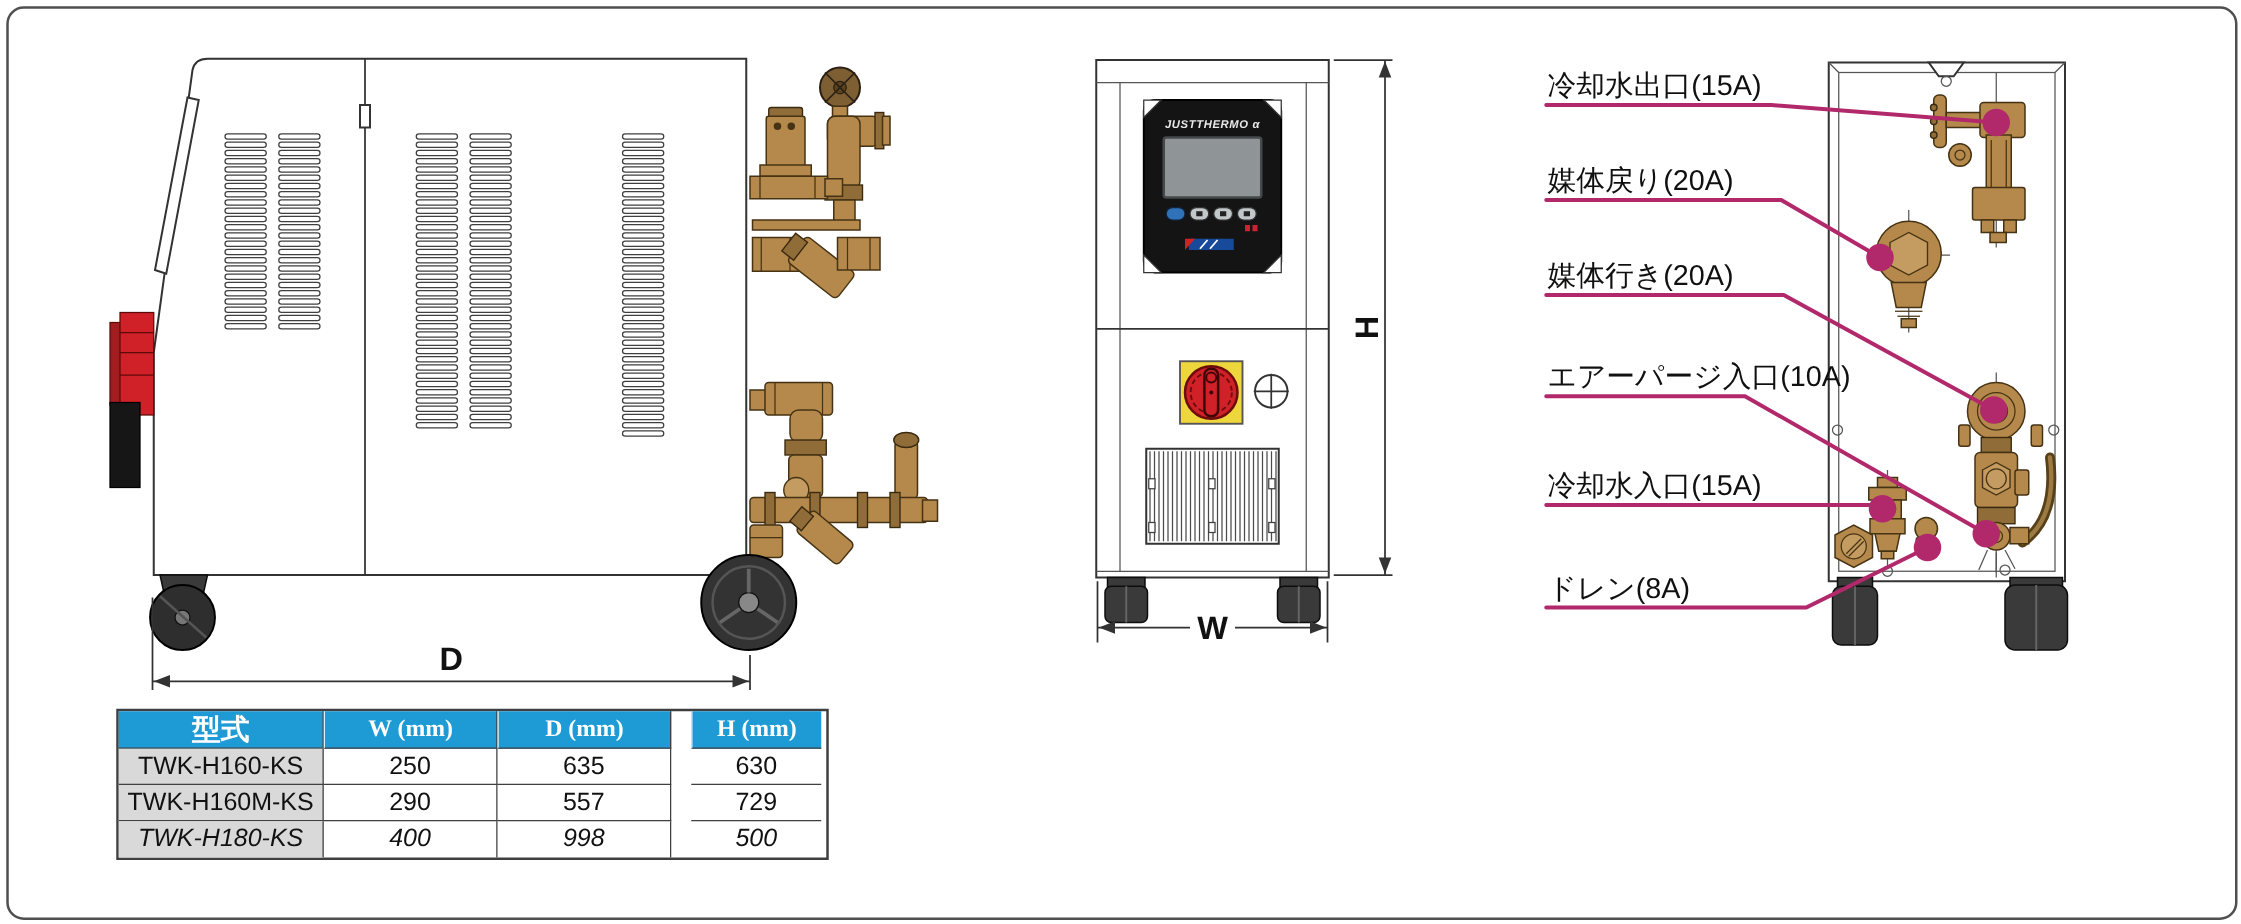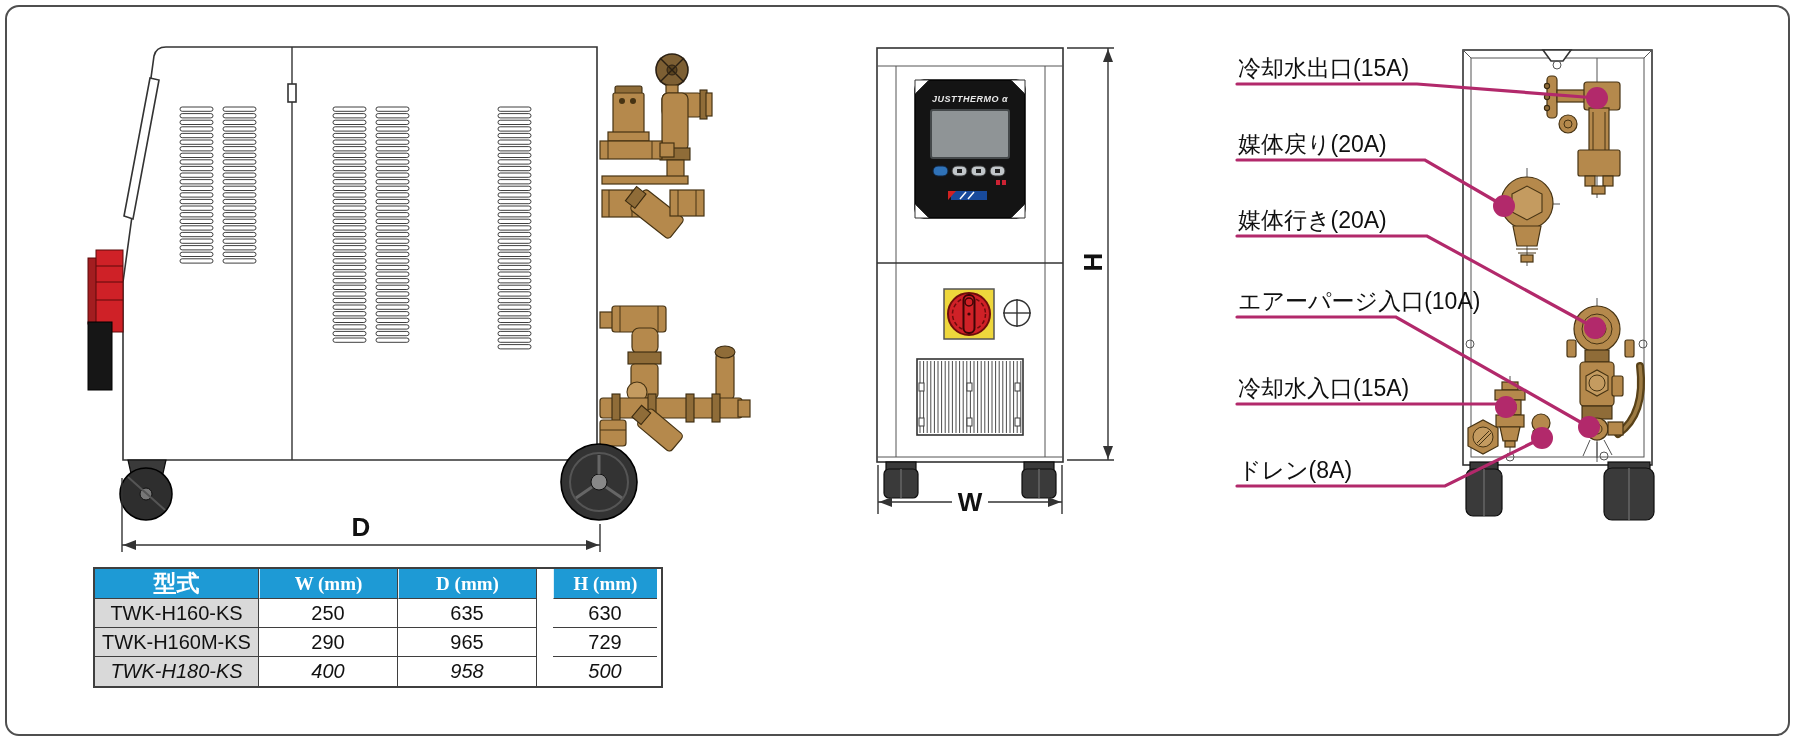--- a/index.html
+++ b/index.html
@@ -571,21 +571,21 @@
     <div class="th th2">D (mm)</div>
     <div class="th th2">H (mm)</div>
 
     <div class="mdl">TWK-H160-KS</div>
     <div>250</div>
     <div>635</div>
     <div>630</div>
 
     <div class="mdl">TWK-H160M-KS</div>
     <div>290</div>
-    <div>965</div>
+    <div>557</div>
     <div>729</div>
 
     <div class="mdl">TWK-H180-KS</div>
     <div>400</div>
-    <div>958</div>
+    <div>998</div>
     <div>500</div>
   </div>
 </div>
 
 </body></html>

